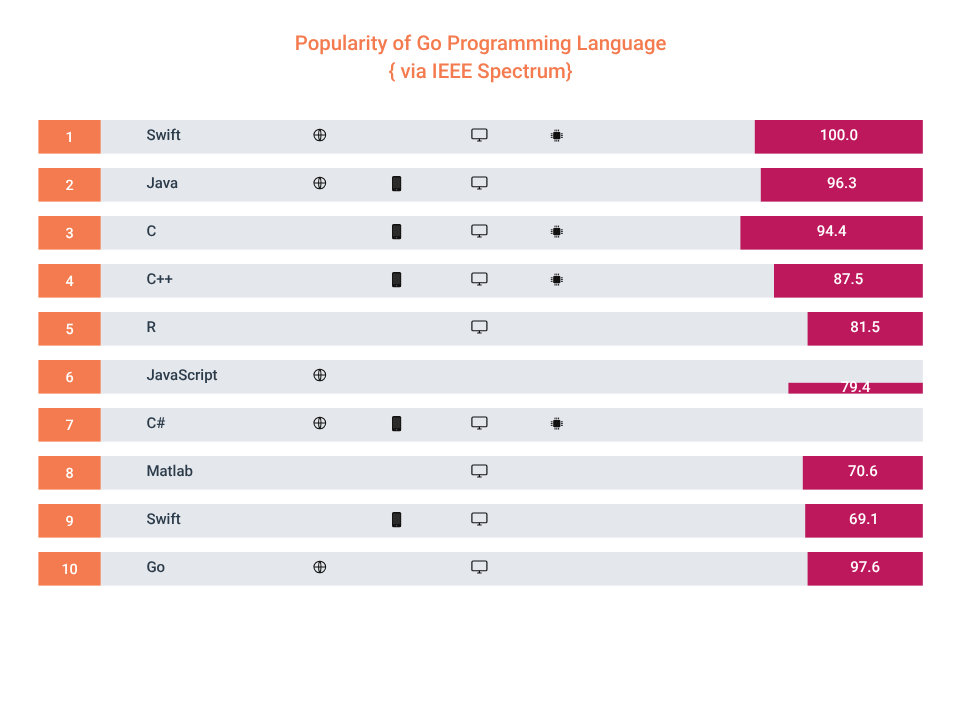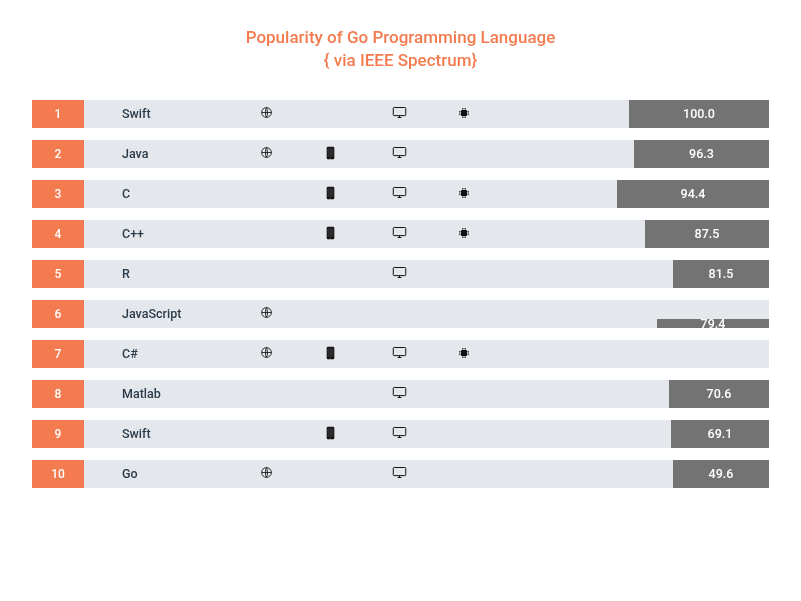--- a/index.html
+++ b/index.html
@@ -71,21 +71,21 @@
   }
   .icon-web    { left: 6px; }
   .icon-mobile { left: 72px; font-size: 12px; }
   .icon-desk   { left: 138px; font-size: 13px; }
   .icon-chip   { left: 204px; font-size: 11px; }
   .score {
     position: absolute;
     right: 0;
     top: 0;
     bottom: 0;
-    background: #737373;
+    background: #be185d;
     color: #fff;
     font-size: 12.5px;
     display: flex;
     align-items: center;
     justify-content: center;
     font-weight: 500;
     transition: none;
   }
 </style>
 </head>
@@ -274,17 +274,17 @@
           <div class="icons">
             <span class="icon icon-web"><svg width="13" height="13" viewBox="0 0 24 24" fill="none" stroke="#111" stroke-width="1.6">
                 <circle cx="12" cy="12" r="9"></circle>
                 <path d="M3 12h18M12 3c2.5 3 2.5 15 0 18M12 3c-2.5 3-2.5 15 0 18"></path>
               </svg></span>
             <span class="icon icon-desk"><svg width="15" height="13" viewBox="0 0 24 20" fill="none" stroke="#111" stroke-width="1.6">
                 <rect x="2" y="2" width="20" height="13" rx="1.5"></rect>
                 <path d="M9 18h6M12 15v3"></path>
               </svg></span>
           </div>
-          <div class="score" style="width: 96px;">49.6</div>
+          <div class="score" style="width: 96px;">97.6</div>
         </div>
       </div>
     </div>
 </div>
 
 </body></html>

